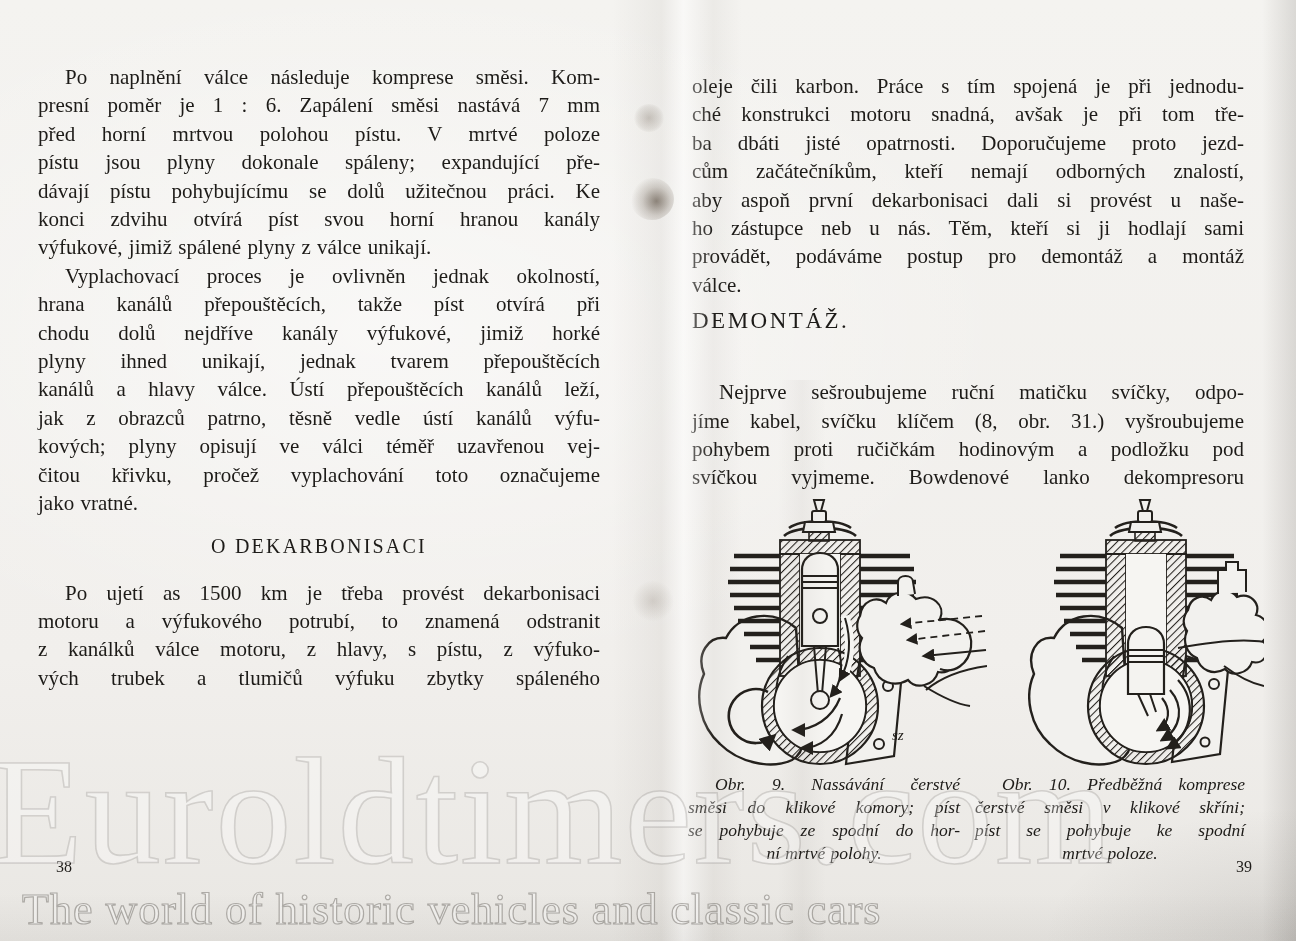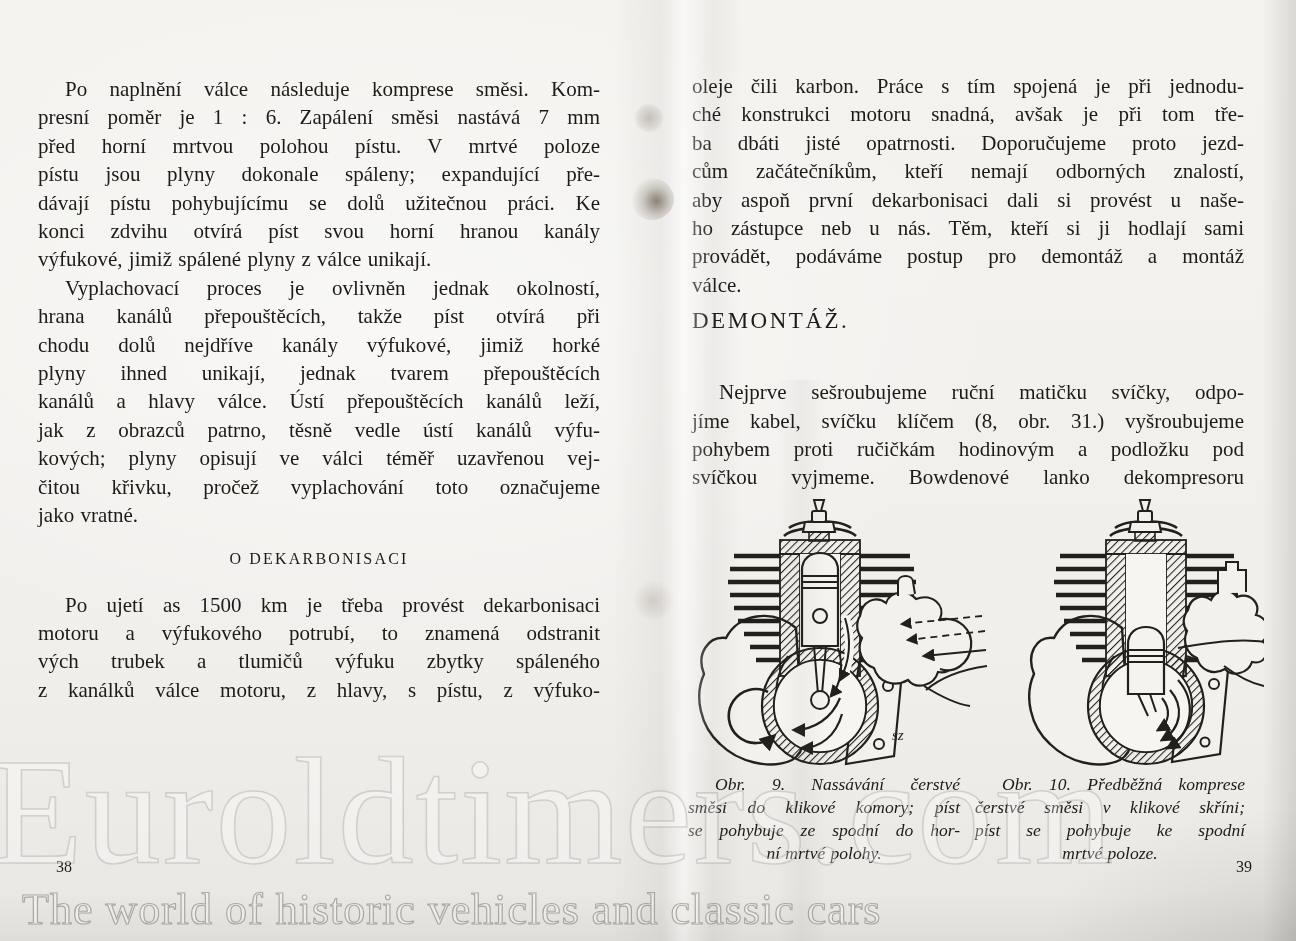--- a/index.html
+++ b/index.html
@@ -25,29 +25,29 @@
     background:linear-gradient(180deg,rgba(0,0,0,0),rgba(70,65,60,.06));}
   .stain{border-radius:50%;}
   .stain-a{left:634px;top:104px;width:30px;height:28px;
     background:radial-gradient(circle,rgba(90,75,60,.28) 0%,rgba(90,75,60,.10) 55%,rgba(0,0,0,0) 75%);}
   .stain-b{left:630px;top:178px;width:44px;height:42px;
     background:radial-gradient(circle at 60% 55%,rgba(60,45,30,.55) 0%,rgba(90,75,60,.22) 40%,rgba(0,0,0,0) 72%);}
   .stain-c{left:632px;top:580px;width:42px;height:42px;
     background:radial-gradient(circle,rgba(90,75,60,.18) 0%,rgba(0,0,0,0) 70%);}
   
   .col{position:absolute;font-size:21px;line-height:28.4px;}
-  .col-left{left:38px;top:75px;width:562px;}
+  .col-left{left:38px;top:63px;width:562px;}
   .col-right{left:692px;top:72px;width:552px;}
   .para{margin:0;}
   .tline{text-align:justify;text-align-last:justify;word-spacing:1px;}
   .tline.last-left{text-align-last:left;}
   .tline.last-center{text-align-last:center;}
   .tline.last-just{text-align-last:justify;}
   .tline.ind{text-indent:27px;}
-  .sec-heading{margin-top:12px;text-align:center;font-size:16px;line-height:33px;letter-spacing:2.2px;}
+  .sec-heading{margin-top:12px;text-align:center;font-size:20px;line-height:33px;letter-spacing:2.2px;}
   .sec-heading .hline{white-space:nowrap;}
   .p4{margin-top:16px;}
   .demontaz{margin-top:8px;margin-bottom:43px;text-align:left;font-size:23px;line-height:28px;letter-spacing:2.5px;}
   .page-num{position:absolute;font-size:16px;color:#1d1b18;}
   .pn-left{left:56px;top:858px;}
   .pn-right{left:1236px;top:858px;}
   
   .fig-row{position:relative;height:272px;margin-top:6px;}
   .fig{position:absolute;top:0;}
   .fig-9{left:0;width:295px;}
@@ -92,22 +92,22 @@
         <div class="tline">kových; plyny opisují ve válci téměř uzavřenou vej-</div>
         <div class="tline">čitou křivku, pročež vyplachování toto označujeme</div>
         <div class="tline last-left">jako vratné.</div>
       </div>
     <div class="sec-heading">
       <div class="hline">O DEKARBONISACI</div>
     </div>
     <div class="para p4">
         <div class="tline ind">Po ujetí as 1500 km je třeba provést dekarbonisaci</div>
         <div class="tline">motoru a výfukového potrubí, to znamená odstranit</div>
+        <div class="tline">z kanálků válce motoru, z hlavy, s pístu, z výfuko-</div>
         <div class="tline last-just">vých trubek a tlumičů výfuku zbytky spáleného</div>
-        <div class="tline">z kanálků válce motoru, z hlavy, s pístu, z výfuko-</div>
       </div>
   </div>
   <div class="page-num pn-left">38</div>
 
   <div class="col col-right">
     <div class="para">
         <div class="tline">oleje čili karbon. Práce s tím spojená je při jednodu-</div>
         <div class="tline">ché konstrukci motoru snadná, avšak je při tom tře-</div>
         <div class="tline">ba dbáti jisté opatrnosti. Doporučujeme proto jezd-</div>
         <div class="tline">cům začátečníkům, kteří nemají odborných znalostí,</div>

